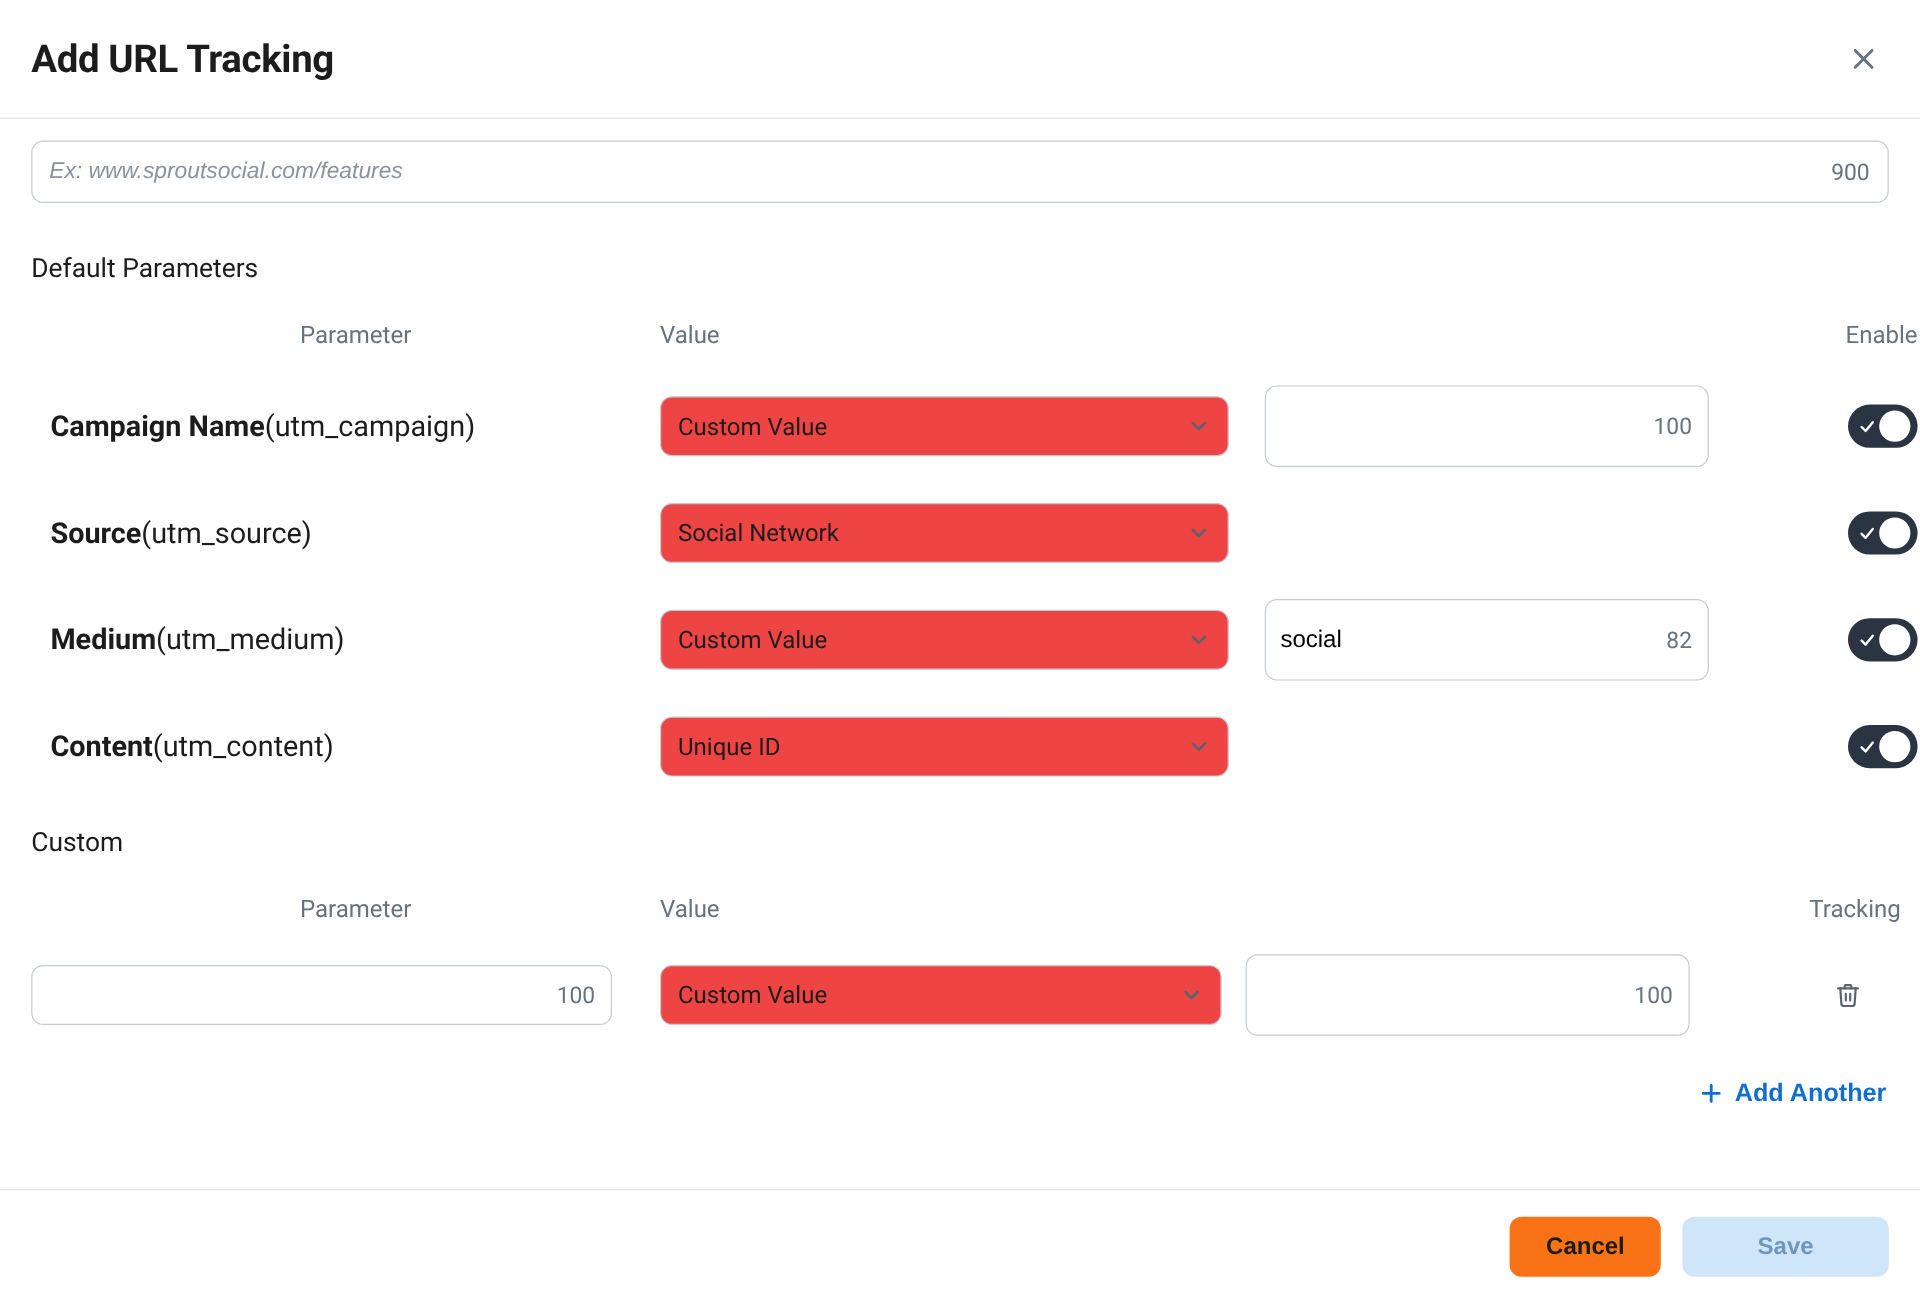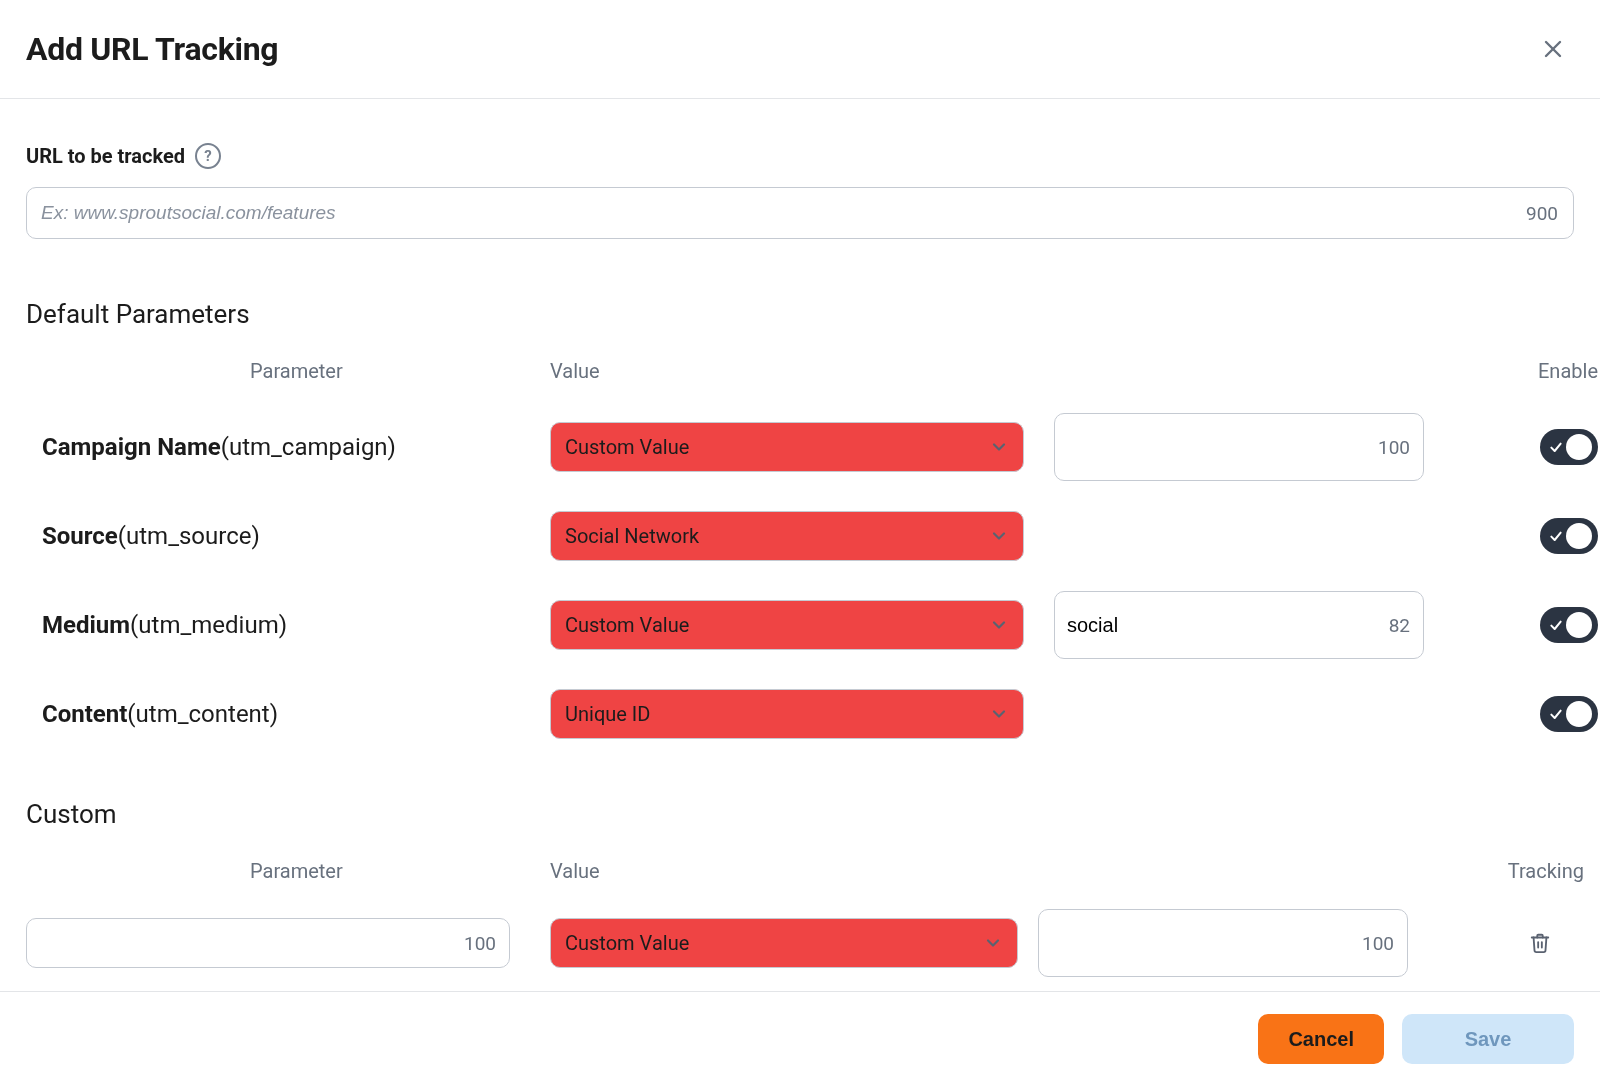--- a/index.html
+++ b/index.html
@@ -14,21 +14,21 @@
 
   .field-label-row { display:flex; align-items:center; gap:10px; margin-top:44px; }
   .field-label { font-size:20px; font-weight:700; }
   .help-icon { width:26px; height:26px; border-radius:50%; border:2.2px solid #788290; color:#788290; font-size:15px; font-weight:700; display:flex; align-items:center; justify-content:center; cursor:default; }
 
   .url-input-wrap { position:relative; margin-top:18px; }
   .url-input { width:100%; height:52px; border:1.5px solid #c5cad2; border-radius:10px; padding:0 72px 0 14px; font-size:19px; font-style:italic; color:#1c1c1c; }
   .url-input::placeholder { color:#8a929e; font-style:italic; }
   .char-count-right { position:absolute; right:16px; top:50%; transform:translateY(-50%); font-size:19px; color:#68717e; }
 
-  .section-title { font-size:26px; font-weight:400; color:#1c1c1c; margin-top:60px; }
+  .section-title { font-size:22px; font-weight:400; color:#1c1c1c; margin-top:43px; }
 
   .cols-header { display:grid; grid-template-columns: 524px 474px 400px 180px; align-items:center; margin-top:30px; color:#68717e; font-size:20px; }
   .cols-header .col-actions, .cols-header .col-enable { text-align:right; padding-right:6px; }
   .col-param { padding-left:224px; }
 
   .param-row { display:grid; grid-template-columns: 524px 474px 400px 180px; align-items:center; margin-top:30px; }
   .param-name { font-size:24px;margin-left:16px; }
   .param-name .bold { font-weight:700; }
   .param-name .dim  { font-weight:400; color:#1c1c1c; }
 
@@ -79,24 +79,20 @@
         <svg width="24" height="24" viewBox="0 0 24 24" fill="none" stroke="currentColor" stroke-width="2.4" stroke-linecap="round">
             <line x1="5" y1="5" x2="19" y2="19"></line>
             <line x1="19" y1="5" x2="5" y2="19"></line>
           </svg>
       </span>
     </button>
   </div>
 
   <div class="body">
 
-    <div class="field-label-row">
-      <div class="field-label">URL to be tracked</div>
-      <div class="help-icon">?</div>
-    </div>
     <div class="url-input-wrap">
       <input class="url-input" type="text" placeholder="Ex: www.sproutsocial.com/features" style="">
       <div class="char-count-right">900</div>
     </div>
 
     <div class="section-title">Default Parameters</div>
 
     <div class="cols-header">
       <div class="col-param">Parameter</div>
       <div class="col-value">Value</div>

